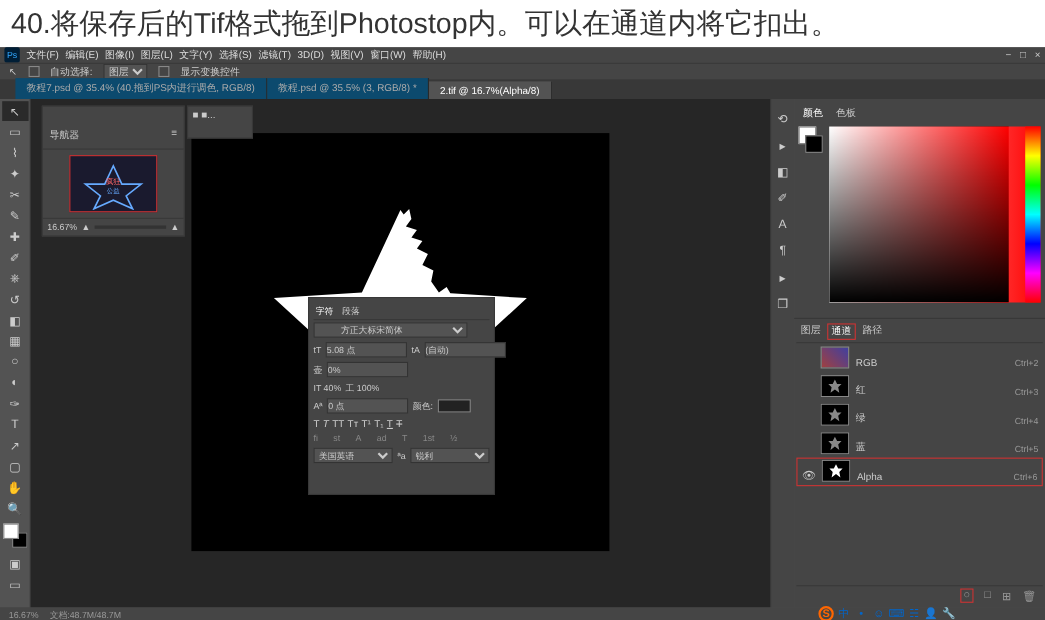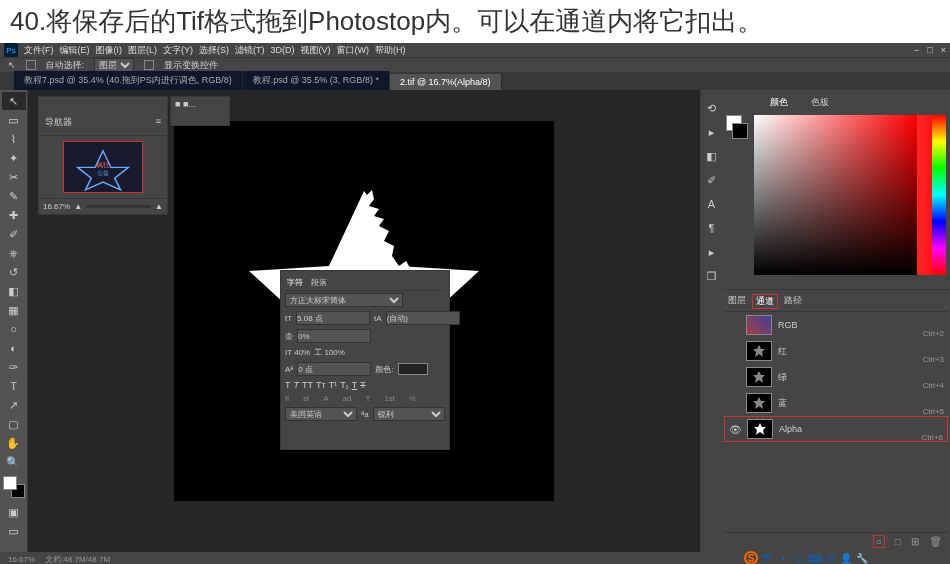--- a/index.html
+++ b/index.html
@@ -7,21 +7,21 @@
 .instruction { font-size: 26px; padding: 4px 10px; color: #333; }
 .ps-app { background: #535353; height: 524px; position: relative; display: flex; flex-direction: column; }
 .menubar { background: #454545; height: 20px; display: flex; align-items: center; font-size: 9px; color: #ddd; padding: 0 4px; gap: 6px; }
 .menubar .ps-logo { width: 14px; height: 14px; background: #001e36; color: #31a8ff; font-size: 8px; font-weight: normal; display: flex; align-items: center; justify-content: center; border-radius: 2px; }
 .menubar span { cursor: default; }
 .win-controls { position: absolute; right: 4px; top: 2px; display: flex; gap: 8px; font-size: 9px; color: #ccc; }
 .options-bar { background: #454545; height: 22px; display: flex; align-items: center; font-size: 9px; color: #ccc; padding: 0 8px; gap: 10px; border-top: 1px solid #383838; }
 .options-bar .checkbox { width: 10px; height: 10px; border: 1px solid #888; display: inline-block; }
 .options-bar select { background: #535353; color: #ccc; border: 1px solid #333; font-size: 9px; }
 .tabs { background: #383838; height: 18px; display: flex; align-items: flex-end; font-size: 9px; padding-left: 14px; }
-.tab { padding: 3px 10px; color: #aaa; background: #0f172a; border-right: 1px solid #2a2a2a; }
+.tab { padding: 3px 10px; color: #aaa; background: #0c4a6e; border-right: 1px solid #2a2a2a; }
 .tab.active { background: #535353; color: #fff; }
 .workspace { flex: 1; display: flex; position: relative; }
 .toolbar { width: 28px; background: #535353; border-right: 1px solid #383838; display: flex; flex-direction: column; padding: 2px 0; gap: 1px; }
 .tool { width: 24px; height: 18px; margin: 0 auto; color: #ccc; font-size: 11px; display: flex; align-items: center; justify-content: center; cursor: pointer; }
 .tool.active { background: #2a2a2a; }
 .fg-bg { margin: 4px auto; width: 22px; height: 22px; position: relative; }
 .fg-bg .fg { width: 14px; height: 14px; background: #fff; border: 1px solid #888; position: absolute; top: 0; left: 0; }
 .fg-bg .bg { width: 14px; height: 14px; background: #000; border: 1px solid #888; position: absolute; bottom: 0; right: 0; }
 .canvas-area { flex: 1; background: #262626; display: flex; align-items: center; justify-content: center; position: relative; }
 .canvas { width: 380px; height: 380px; background: #000; display: flex; align-items: center; justify-content: center; margin-top: -20px; }
@@ -32,39 +32,39 @@
 .nav-thumb { height: 62px; padding: 4px; display: flex; align-items: center; justify-content: center; }
 .nav-thumb-img { width: 80px; height: 52px; background: #1a1a2e; border: 1px solid #cc3333; display: flex; align-items: center; justify-content: center; }
 .nav-footer { height: 16px; font-size: 8px; color: #ccc; padding: 2px 4px; display: flex; align-items: center; gap: 4px; border-top: 1px solid #383838; }
 .nav-slider { flex: 1; height: 3px; background: #333; }
 .nav-side { position: absolute; top: 6px; left: 142px; width: 60px; height: 30px; background: #454545; border: 1px solid #383838; font-size: 9px; color: #ccc; padding: 2px 4px; }
 .right-panels { width: 250px; display: flex; }
 .rail { width: 22px; background: #454545; border-left: 1px solid #383838; display: flex; flex-direction: column; padding-top: 10px; gap: 8px; align-items: center; }
 .rail-icon { width: 16px; height: 16px; color: #ccc; font-size: 11px; display: flex; align-items: center; justify-content: center; }
 .panel-stack { flex: 1; display: flex; flex-direction: column; background: #454545; }
 .color-panel { height: 200px; border-bottom: 1px solid #383838; padding: 4px; }
-.color-tabs { font-size: 9px; color: #ccc; display: flex; gap: 23px; padding: 2px 4px; margin-left: 40px; }
+.color-tabs { font-size: 9px; color: #ccc; display: flex; gap: 12px; padding: 2px 4px; }
 .color-tabs span.active { color: #fff; }
 .color-picker-box { display: flex; gap: 4px; margin-top: 4px; }
 .mini-fg-bg { width: 24px; }
 .mini-fg-bg .fg-sw { width: 16px; height: 16px; background: #fff; border: 1px solid #888; }
 .mini-fg-bg .bg-sw { width: 16px; height: 16px; background: #000; border: 1px solid #888; margin-top: -8px; margin-left: 6px; }
 .gradient-area { flex: 1; height: 160px; position: relative; background: linear-gradient(to right, #fff 0%, #ff0000 100%); }
 .gradient-main { width: 85%; height: 100%; background: linear-gradient(to bottom, rgba(0,0,0,0) 0%, rgba(0,0,0,1) 100%), linear-gradient(to right, #fff 0%, #ff0000 100%); }
 .hue-strip { position: absolute; right: 0; top: 0; width: 14px; height: 100%; background: linear-gradient(to bottom, #ff0000, #ffff00, #00ff00, #00ffff, #0000ff, #ff00ff, #ff0000); }
 .char-panel { height: 180px; border-bottom: 1px solid #383838; font-size: 8px; color: #ccc; padding: 4px; position: absolute; right: 250px; top: 180px; width: 170px; background: #454545; border: 1px solid #383838; }
 .char-tabs { display: flex; gap: 8px; padding: 2px; border-bottom: 1px solid #383838; }
 .char-tabs span.active { color: #fff; }
 .char-row { display: flex; gap: 4px; padding: 2px 0; align-items: center; }
 .char-row input, .char-row select { background: #535353; color: #ccc; border: 1px solid #333; font-size: 8px; width: 74px; height: 14px; }
-.char-row .wide { width: 118px; }
+.char-row .wide { width: 140px; padding-left: 20px; }
 .channels-panel { flex: 1; padding: 2px; font-size: 9px; color: #ccc; }
 .ch-tabs { display: flex; gap: 6px; padding: 2px 4px; border-bottom: 1px solid #383838; }
 .ch-tabs span.active { color: #fff; border: 1px solid #cc3333; padding: 0 3px; }
-.ch-item { display: flex; align-items: center; padding: 3px 4px; gap: 6px; height: 26px; }
+.ch-item { display: flex; align-items: flex-end; padding: 3px 4px; gap: 6px; height: 26px; }
 .ch-item.highlighted { border: 1px solid #cc3333; }
 .ch-eye { width: 12px; font-size: 10px; }
 .ch-thumb { width: 26px; height: 20px; background: #000; border: 1px solid #888; display: flex; align-items: center; justify-content: center; }
 .ch-thumb.rgb { background: linear-gradient(45deg, #a04040, #4040a0); }
 .ch-thumb svg { width: 16px; height: 16px; }
 .ch-name { flex: 1; font-size: 9px; }
 .ch-shortcut { font-size: 8px; color: #999; margin-top: 16px; }
 .ch-footer { border-top: 1px solid #383838; height: 18px; display: flex; justify-content: flex-end; align-items: center; gap: 10px; padding: 0 6px; font-size: 10px; color: #999; }
 .ch-footer span.marked { border: 1px solid #cc3333; padding: 0 2px; }
 .statusbar { height: 16px; background: #454545; font-size: 8px; color: #999; padding: 2px 8px; display: flex; align-items: center; gap: 10px; }

